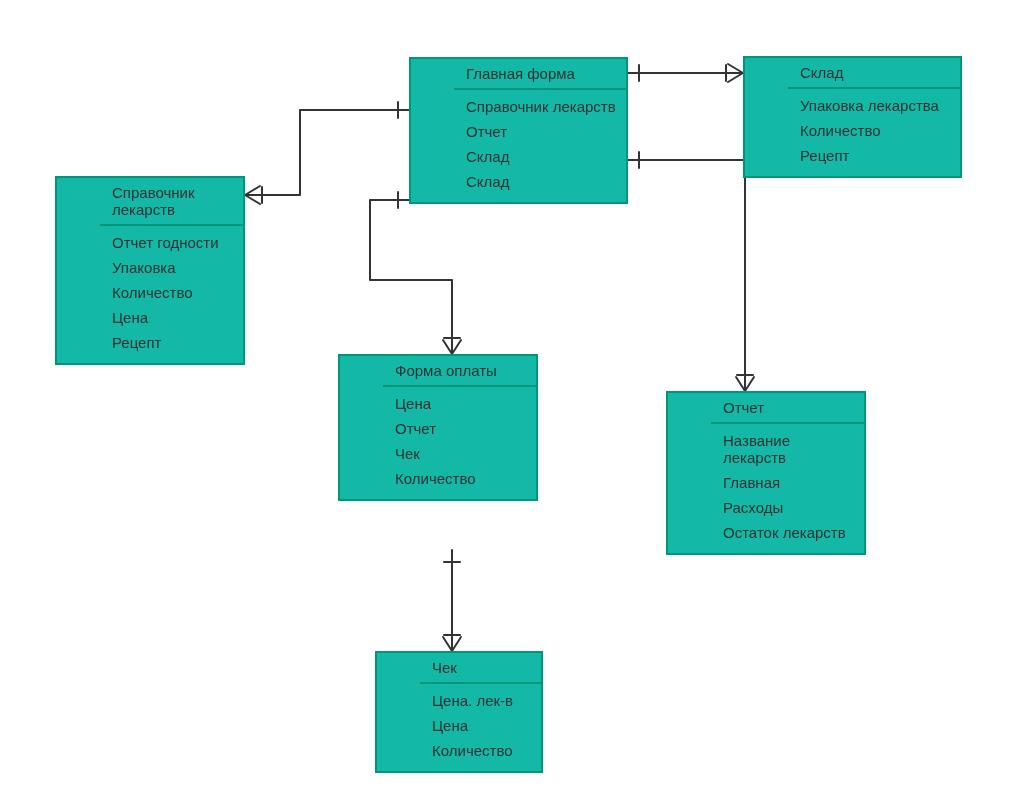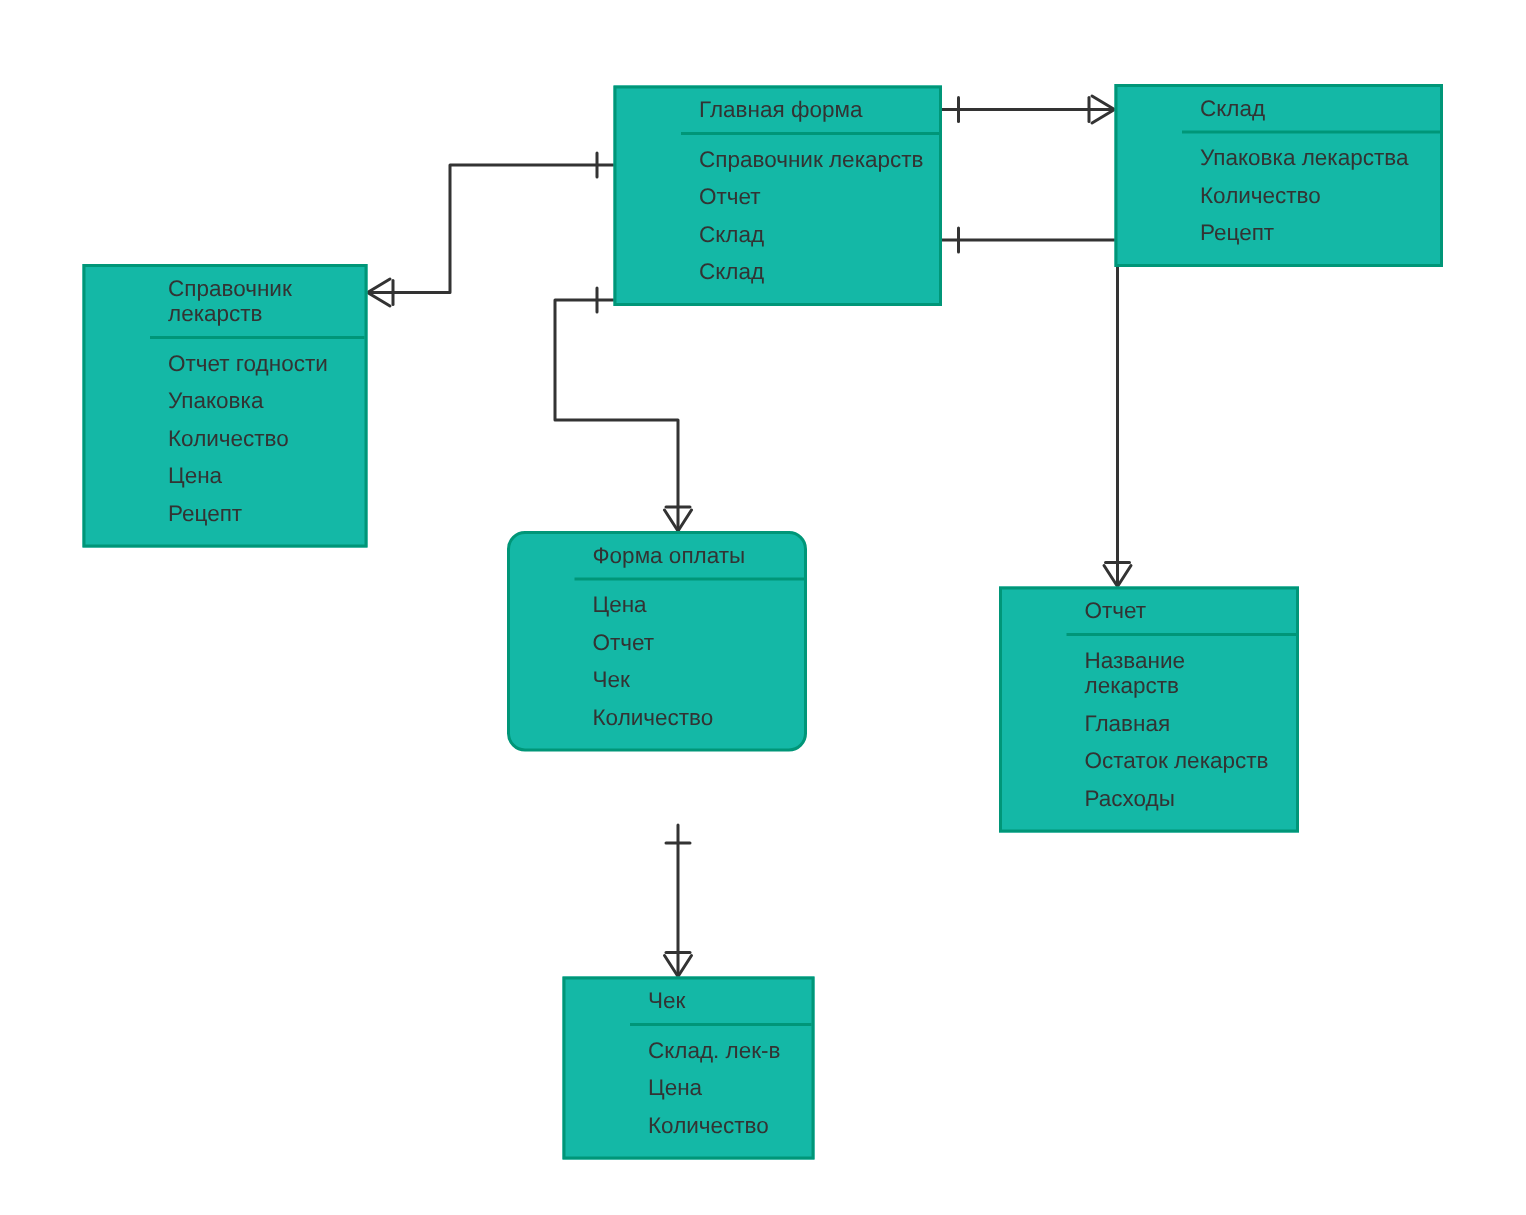--- a/index.html
+++ b/index.html
@@ -101,40 +101,40 @@
   <div class="title">Справочник лекарств</div>
   <div class="attrs">
     <div class="attr">Отчет годности</div>
     <div class="attr">Упаковка</div>
     <div class="attr">Количество</div>
     <div class="attr">Цена</div>
     <div class="attr">Рецепт</div>
   </div>
 </div>
 
-<div class="entity" style="left:338px; top:354px; width:200px;border-radius:12px;">
+<div class="entity" style="left:338px; top:354px; width:200px;">
   <div class="title">Форма оплаты</div>
   <div class="attrs">
     <div class="attr">Цена</div>
     <div class="attr">Отчет</div>
     <div class="attr">Чек</div>
     <div class="attr">Количество</div>
   </div>
 </div>
 
 <div class="entity" style="left:666px; top:391px; width:200px;">
   <div class="title">Отчет</div>
   <div class="attrs">
     <div class="attr">Название лекарств</div>
     <div class="attr">Главная</div>
+    <div class="attr">Расходы</div>
     <div class="attr">Остаток лекарств</div>
-    <div class="attr">Расходы</div>
   </div>
 </div>
 
 <div class="entity" style="left:375px; top:651px; width:168px;">
   <div class="title">Чек</div>
   <div class="attrs">
-    <div class="attr">Склад. лек-в</div>
+    <div class="attr">Цена. лек-в</div>
     <div class="attr">Цена</div>
     <div class="attr">Количество</div>
   </div>
 </div>
 
 </body></html>

